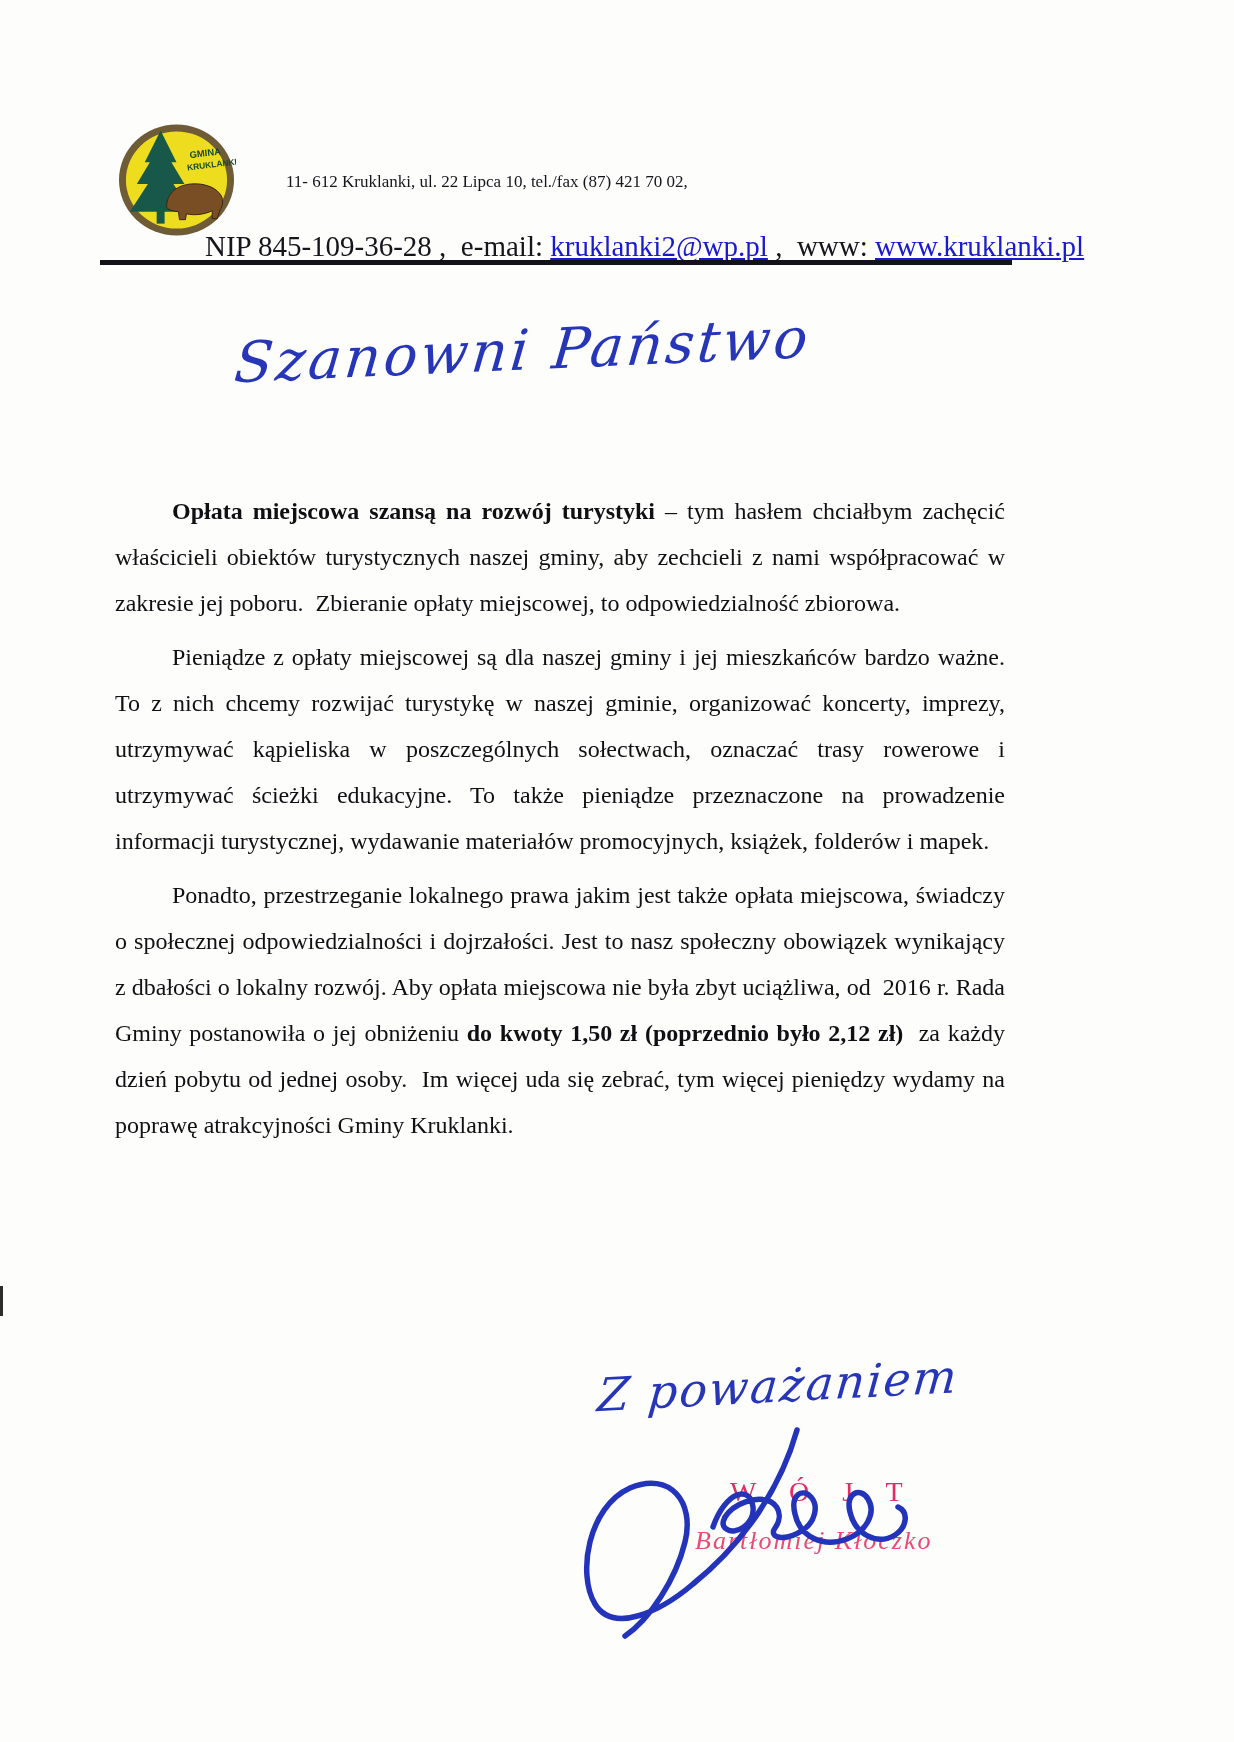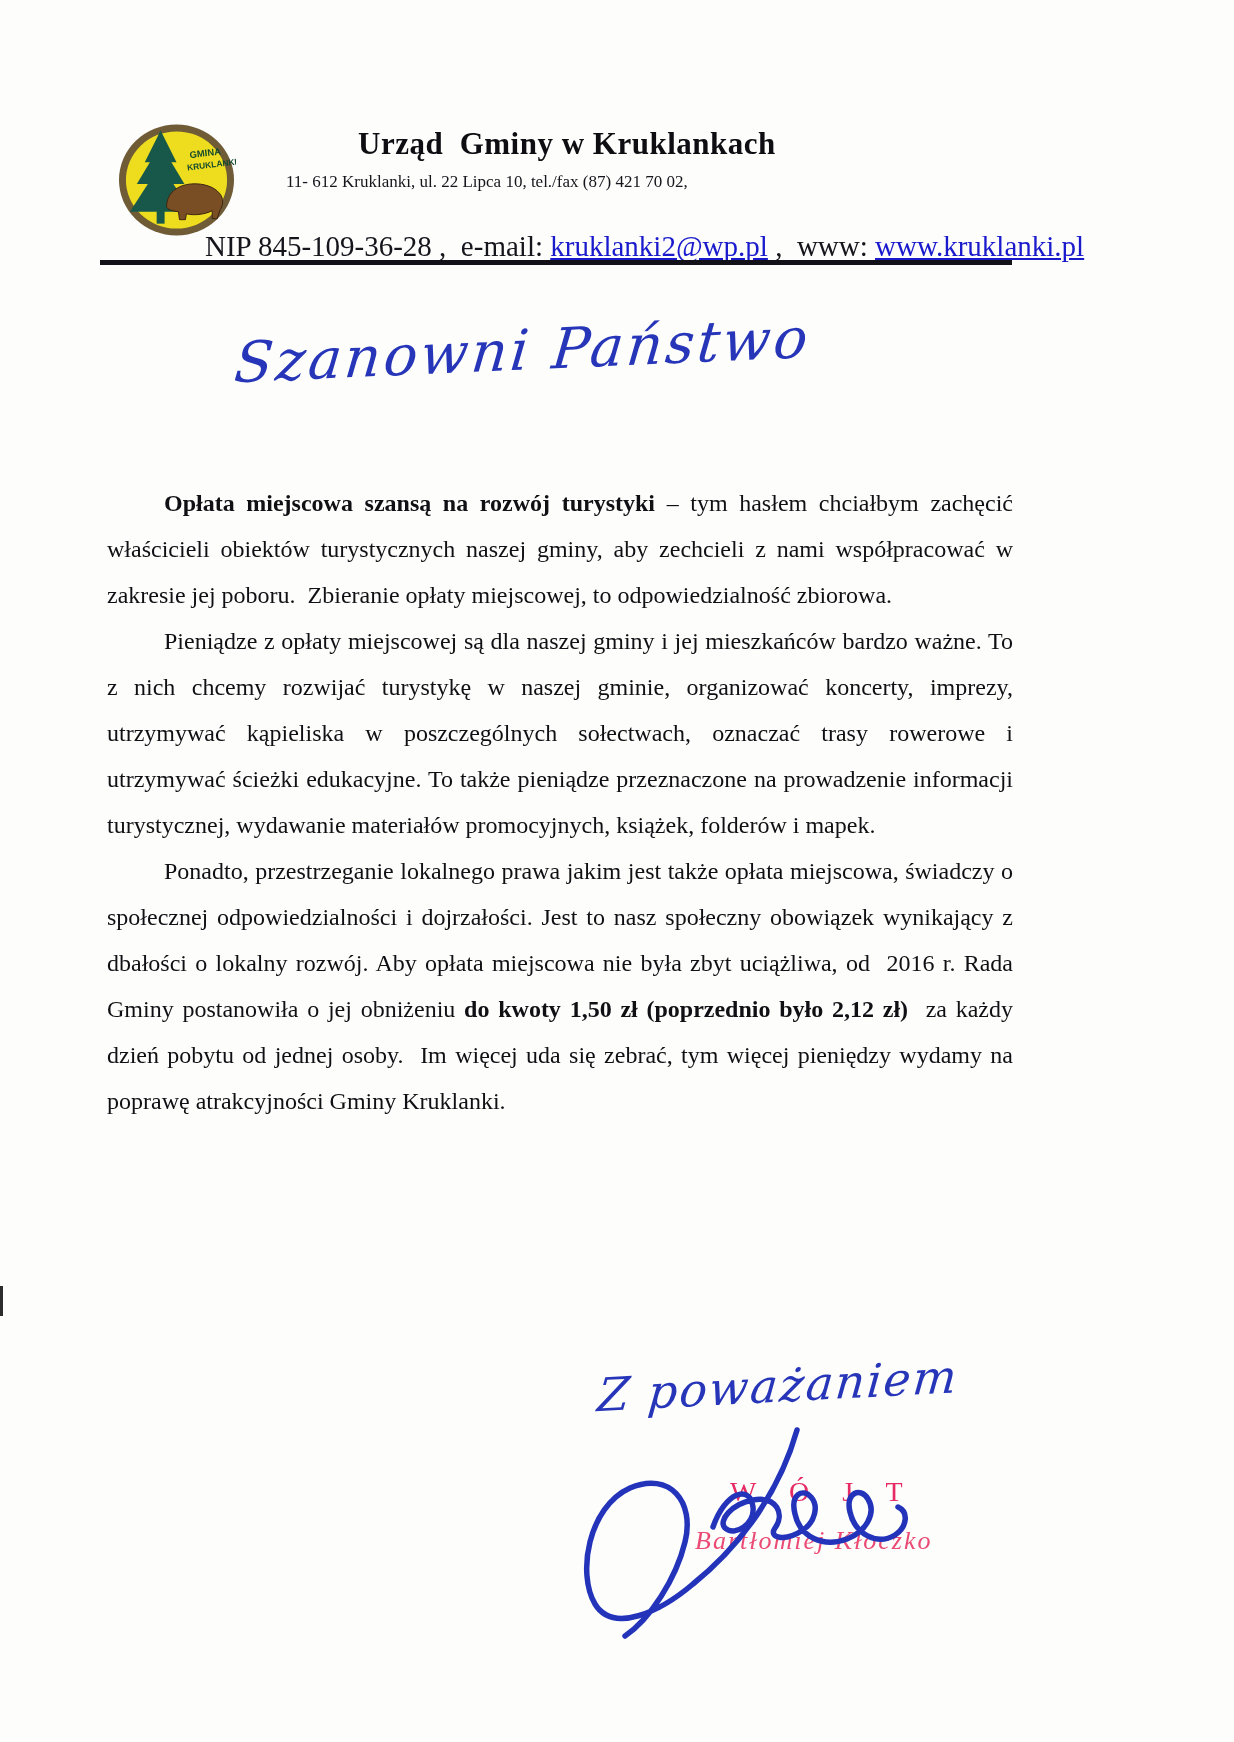--- a/index.html
+++ b/index.html
@@ -19,21 +19,21 @@
   
   .handwrite{font-family:"DejaVu Serif", serif;font-style:italic;color:#2736b9;}
   .greeting{position:absolute;left:238px;top:330px;font-size:56px;letter-spacing:3px;
             transform:rotate(-2.5deg) skewX(-8deg);transform-origin:left top;}
   .closing-hw{position:absolute;left:600px;top:1368px;font-size:46px;letter-spacing:2px;
             transform:rotate(-3deg) skewX(-8deg);transform-origin:left top;}
 
   
   .body-text{position:absolute;left:107px;top:480px;width:906px;font-size:24px;
              line-height:46px;text-align:justify;color:#101014;}
-  .body-text p{margin:0;white-space:pre-wrap;}
+  .body-text p{margin:8px;white-space:pre-wrap;}
   .body-text p.indent{text-indent:57px;}
   .b{font-weight:bold;}
 
   
   .stamp-title{position:absolute;left:730px;top:1476px;font-size:28px;letter-spacing:13px;
                color:#e62a63;font-family:"Liberation Serif",serif;}
   .stamp-name{position:absolute;left:695px;top:1526px;font-size:26px;font-style:italic;
               letter-spacing:2px;color:#ea4a74;font-family:"Liberation Serif",serif;}
   .sig-svg{position:absolute;left:535px;top:1392px;width:420px;height:300px;}
 
@@ -54,21 +54,20 @@
       <rect x="40" y="88" width="8" height="14"></rect>
     </g>
     <path d="M 50,85 C 50,71 61,63 75,62 C 87,61 98,65 103,71 C 108,76 107,84 104,88 L 101,97 L 96,97 L 96,89
              C 88,93 77,94 70,92 L 69,98 L 63,98 L 62,90 C 55,89 51,88 50,85 Z" fill="#7a4e25" stroke="#3a2410" stroke-width="1"></path>
     <g font-family="Liberation Sans, sans-serif" font-weight="bold" fill="#154a2e" transform="rotate(-7 90 38)">
       <text x="74" y="34" font-size="9.5">GMINA</text>
       <text x="70" y="46" font-size="8.5">KRUKLANKI</text>
     </g>
   </svg>
 
-  <div class="hdr-title">Urząd  Gminy w Kruklankach</div>
   <div class="hdr-address">11- 612 Kruklanki, ul. 22 Lipca 10, tel./fax (87) 421 70 02,</div>
 
   <div class="hdr-nip"><span>NIP 845-109-36-28 ,  e-mail: </span><span class="link">kruklanki2@wp.pl</span><span> ,  www: </span><span class="link">www.kruklanki.pl</span></div>
 
   <div class="hdr-rule"></div>
 
   <div class="handwrite greeting">Szanowni Państwo</div>
 
   <div class="body-text">
     <p class="indent"><span class="b">Opłata miejscowa szansą na rozwój turystyki</span><span> – tym hasłem chciałbym zachęcić właścicieli obiektów turystycznych naszej gminy, aby zechcieli z nami współpracować w zakresie jej poboru.  Zbieranie opłaty miejscowej, to odpowiedzialność zbiorowa.</span></p>

